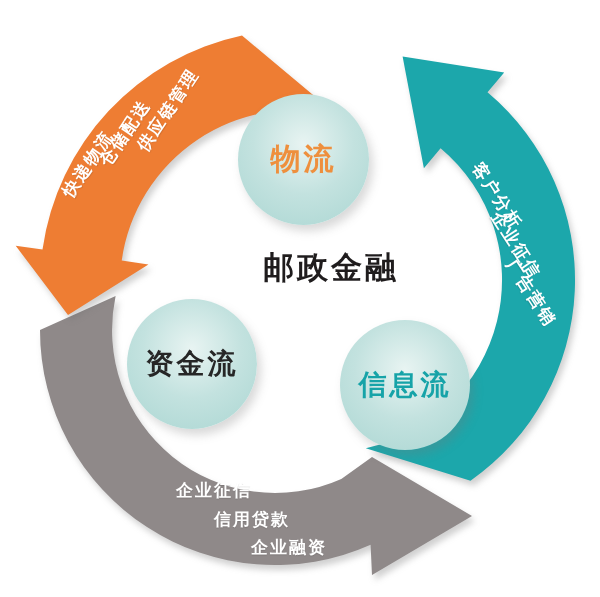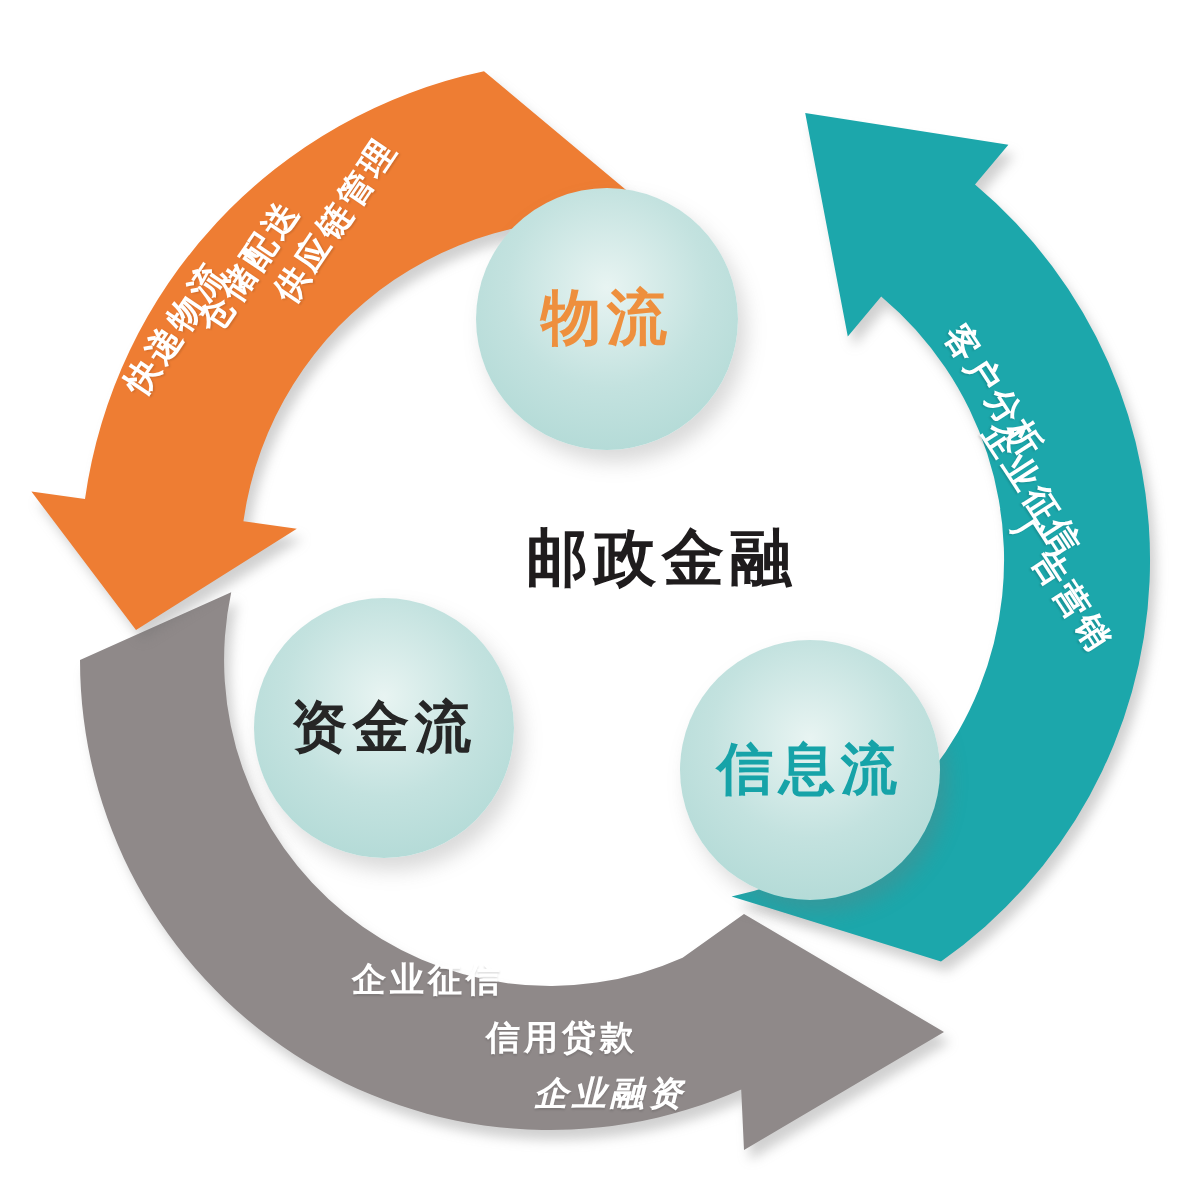--- a/index.html
+++ b/index.html
@@ -42,21 +42,20 @@
     position: absolute;
     left: 331px; top: 268px;
     transform: translate(-50%, -50%);
     text-align: center;
     font-size: 31px;
     font-weight: bold;
     color: #1f1c1d;
     letter-spacing: 3px;
     line-height: 1.32;
     white-space: nowrap;
-    margin-top: 12px;
   }
 
   .alabel {
     position: absolute;
     white-space: nowrap;
     font-weight: bold;
     font-size: 17px;
     letter-spacing: 2px;
     color: #ffffff;
     transform: translate(-50%, -50%) rotate(var(--r, 0deg));
@@ -116,16 +115,16 @@
 
   <span class="alabel" style="left:88px; top:164px; --r:-56deg;">快递物流</span>
   <span class="alabel" style="left:125px; top:133px; --r:-56deg;">仓储配送</span>
   <span class="alabel" style="left:168px; top:110px; --r:-56deg;">供应链管理</span>
 
   <span class="alabel" style="left:497px; top:196px; --r:57deg;">客户分析</span>
   <span class="alabel" style="left:516px; top:245px; --r:57deg;">企业征信</span>
   <span class="alabel" style="left:531px; top:293px; --r:57deg;">广告营销</span>
 
   <span class="alabel" style="left:214px; top:490px;">企业征信</span>
-  <span class="alabel" style="left:252px; top:519px;margin-left:29px;">信用贷款</span>
-  <span class="alabel" style="left:305px; top:547px;font-style:italic;">企业融资</span>
+  <span class="alabel" style="left:252px; top:519px;">信用贷款</span>
+  <span class="alabel" style="left:289px; top:547px;">企业融资</span>
 
 </div>
 
 </body></html>

